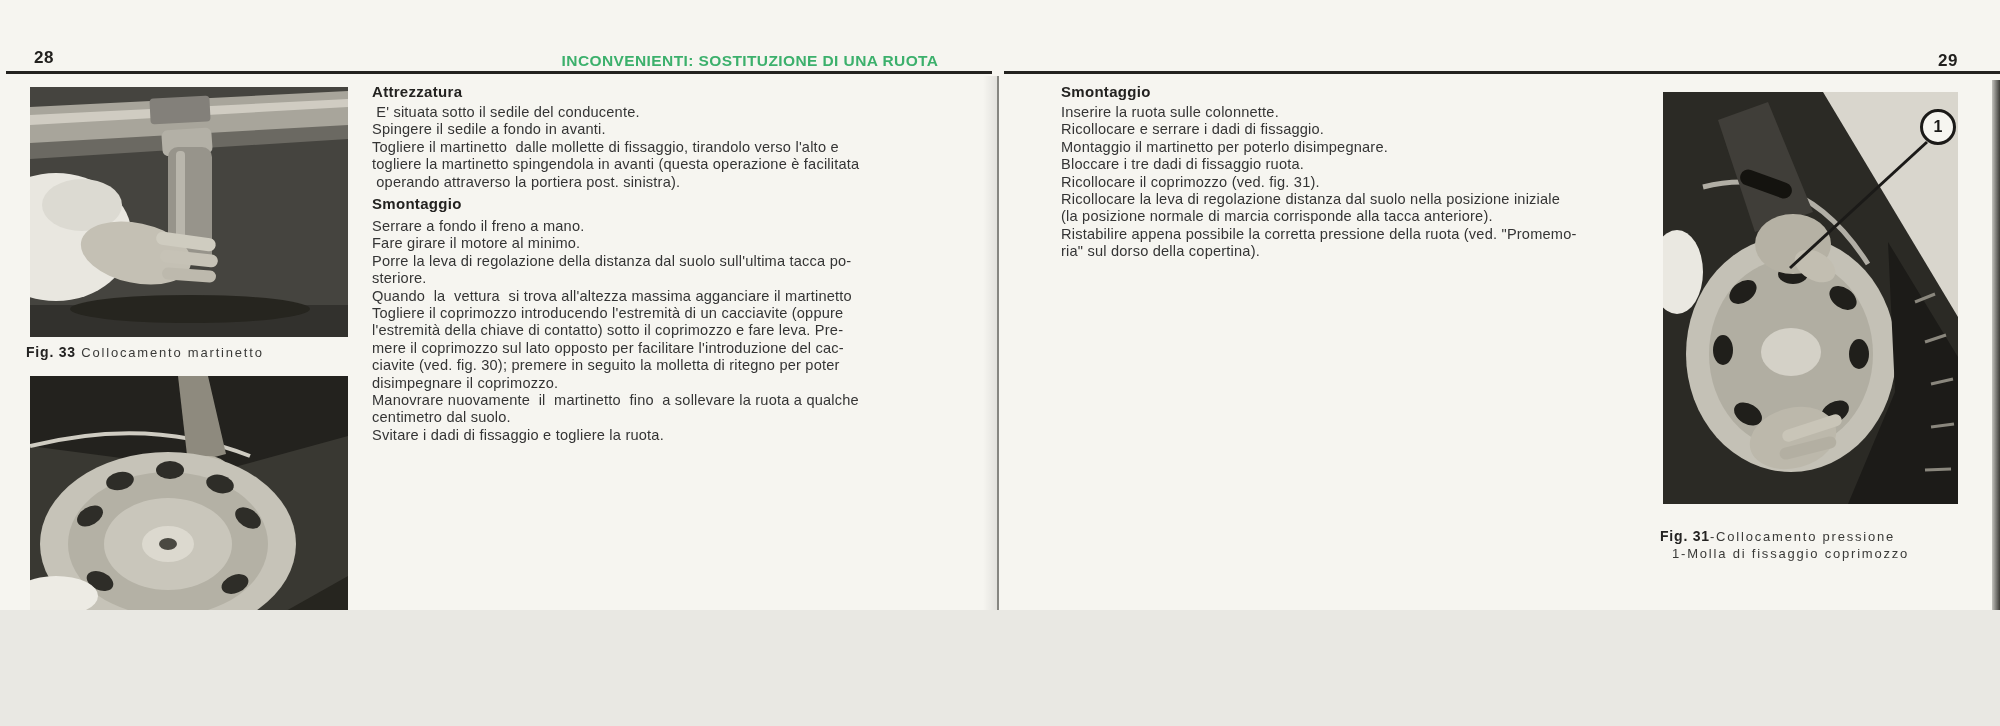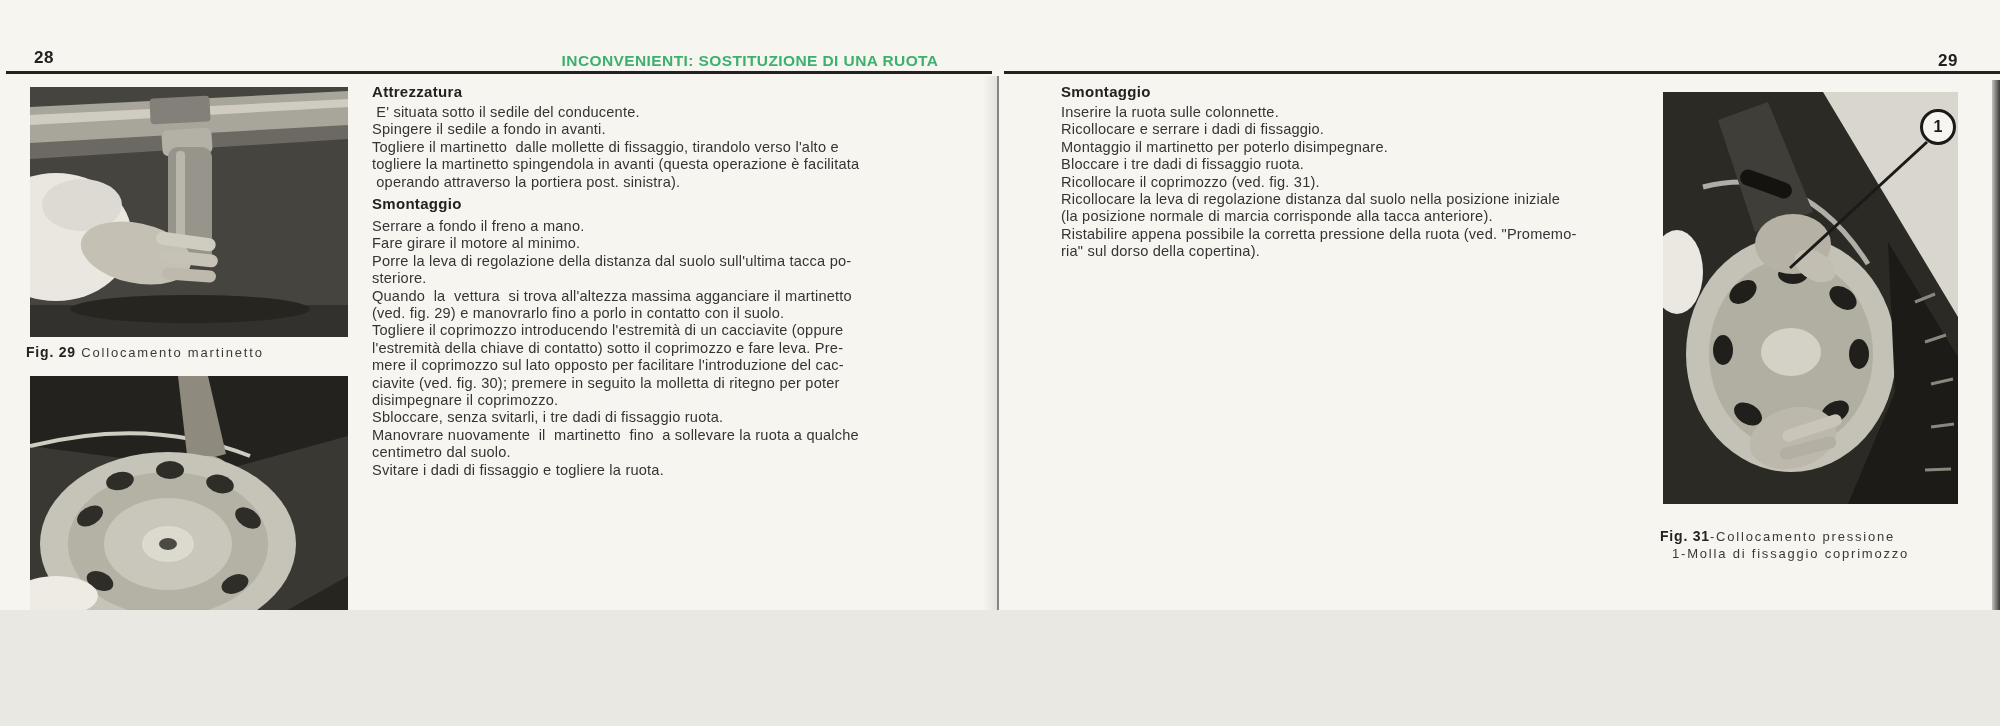--- a/index.html
+++ b/index.html
@@ -62,21 +62,21 @@
       <ellipse cx="52" cy="118" rx="40" ry="26" fill="#dcdad2"></ellipse>
       <ellipse cx="106" cy="166" rx="56" ry="30" fill="#c4c0b4" transform="rotate(12 106 166)"></ellipse>
       <rect x="126" y="148" width="60" height="13" rx="6.5" fill="#cfccc0" transform="rotate(8 156 154)"></rect>
       <rect x="130" y="165" width="58" height="13" rx="6.5" fill="#c6c2b6" transform="rotate(6 159 171)"></rect>
       <rect x="132" y="182" width="54" height="12" rx="6" fill="#bdb9ad" transform="rotate(4 159 188)"></rect>
       <rect x="0" y="218" width="318" height="32" fill="#32312d"></rect>
       <ellipse cx="160" cy="222" rx="120" ry="14" fill="#26251f"></ellipse>
     </svg>
   </div>
   <div class="caption" style="left:26px; top:344px;">
-    <span class="fig-label">Fig. 29</span><span> Collocamento martinetto</span>
+    <span class="fig-label">Fig. 33</span><span> Collocamento martinetto</span>
   </div>
 
   <div class="photo" style="left:30px; top:376px; width:318px; height:244px;">
     <svg viewBox="0 0 318 244" preserveAspectRatio="none">
       <rect width="318" height="244" fill="#393832"></rect>
       <polygon points="0,0 318,0 318,60 190,95 0,70" fill="#23221e"></polygon>
       <path d="M0,70 Q120,40 220,80" stroke="#cfccc2" stroke-width="4" fill="none"></path>
       <polygon points="148,0 178,0 196,78 158,88" fill="#8e8a7e"></polygon>
       <ellipse cx="178" cy="96" rx="22" ry="16" fill="#b9b5a8"></ellipse>
       <line x1="182" y1="100" x2="210" y2="130" stroke="#d8d5cb" stroke-width="4"></line>
@@ -109,27 +109,25 @@
     <div class="ln"> operando attraverso la portiera post. sinistra).</div>
   </div>
 
   <div class="section" style="left:372px; top:195px; width:575px;">
     <div class="heading spaced">Smontaggio</div>
     <div class="ln">Serrare a fondo il freno a mano.</div>
     <div class="ln">Fare girare il motore al minimo.</div>
     <div class="ln">Porre la leva di regolazione della distanza dal suolo sull'ultima tacca po-</div>
     <div class="ln">steriore.</div>
     <div class="ln">Quando  la  vettura  si trova all'altezza massima agganciare il martinetto</div>
-    <div class="ln">(ved. fig. 29) e manovrarlo fino a porlo in contatto con il suolo.</div>
     <div class="ln">Togliere il coprimozzo introducendo l'estremità di un cacciavite (oppure</div>
     <div class="ln">l'estremità della chiave di contatto) sotto il coprimozzo e fare leva. Pre-</div>
     <div class="ln">mere il coprimozzo sul lato opposto per facilitare l'introduzione del cac-</div>
     <div class="ln">ciavite (ved. fig. 30); premere in seguito la molletta di ritegno per poter</div>
     <div class="ln">disimpegnare il coprimozzo.</div>
-    <div class="ln">Sbloccare, senza svitarli, i tre dadi di fissaggio ruota.</div>
     <div class="ln">Manovrare nuovamente  il  martinetto  fino  a sollevare la ruota a qualche</div>
     <div class="ln">centimetro dal suolo.</div>
     <div class="ln">Svitare i dadi di fissaggio e togliere la ruota.</div>
   </div>
 
   <div class="section" style="left:1061px; top:83px; width:590px;">
     <div class="heading">Smontaggio</div>
     <div class="ln">Inserire la ruota sulle colonnette.</div>
     <div class="ln">Ricollocare e serrare i dadi di fissaggio.</div>
     <div class="ln">Montaggio il martinetto per poterlo disimpegnare.</div>

